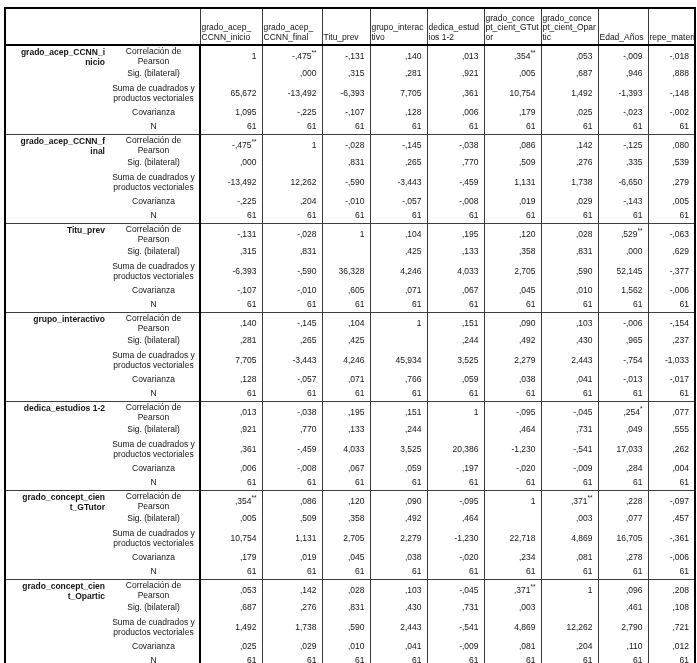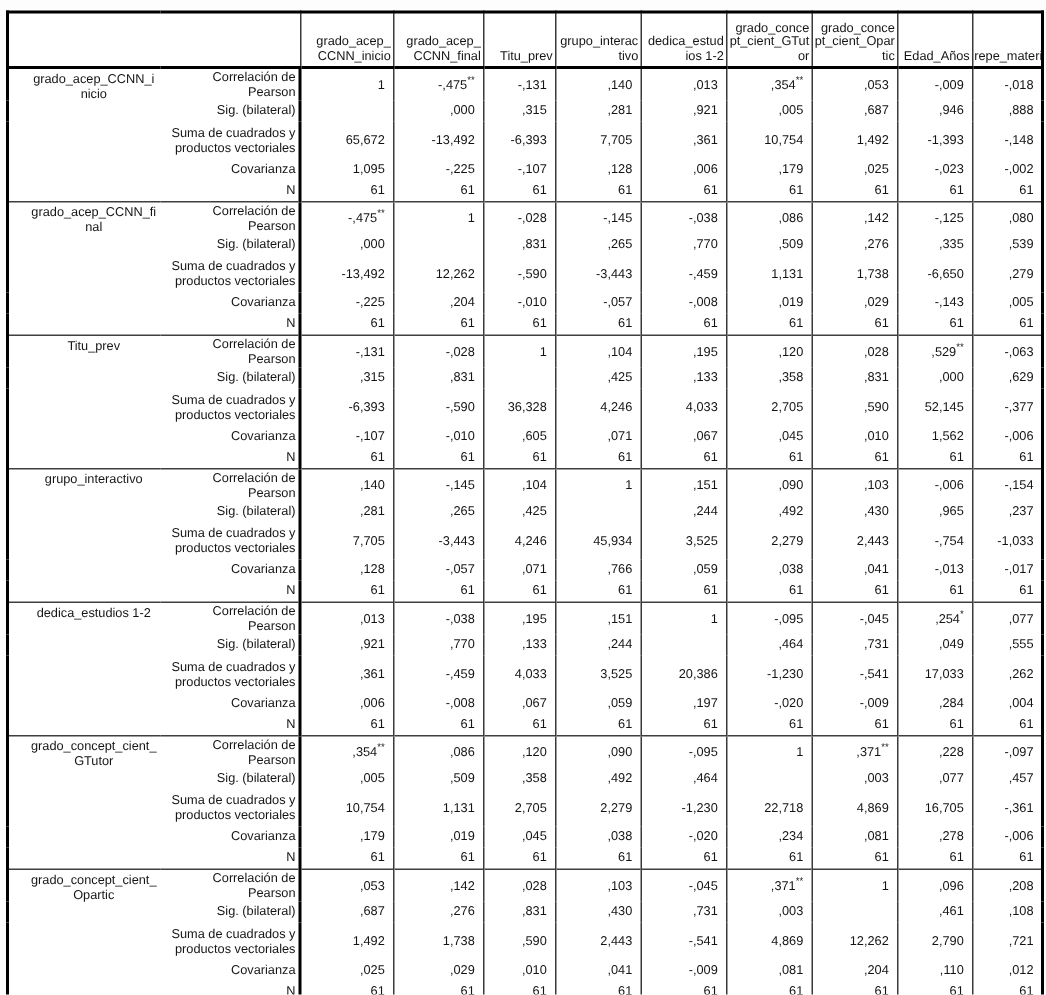--- a/index.html
+++ b/index.html
@@ -22,47 +22,47 @@
   col.c-d2{width:48px;}
   col.c-d3{width:57px;}
   col.c-d4{width:57px;}
   col.c-d5{width:57px;}
   col.c-d6{width:57px;}
   col.c-d7{width:50px;}
   col.c-d8{width:47px;}
   thead th{
     font-weight:normal;
     vertical-align:bottom;
-    text-align:right;
+    text-align:left;
     white-space:pre-line;
     padding:3px 1px 2px 1px;
     border-bottom:2px solid #000;
     height:30px;
     margin-top:47px;
   }
   thead th.corner{border-right:none;}
   th,td{overflow:hidden;}
   td.val{
     text-align:right;
     vertical-align:middle;
     padding:1px 5px 1px 1px;
     border-left:1px solid #3a3a3a;
   }
   td.val.firstdata, thead th.firstdata{border-left:2px solid #000;}
   thead th.datacol{border-left:1px solid #3a3a3a;}
   th.rowlabel{
-    font-weight:normal;
-    text-align:center;
+    font-weight:bold;
+    text-align:right;
     vertical-align:top;
     padding:2px 2px 1px 14px;
     word-break:break-all;
     line-height:9.5px;
   }
   td.statlabel{
-    text-align:right;
+    text-align:center;
     vertical-align:middle;
     padding:1px 2px 1px 3px;
     line-height:9.5px;
   }
   tr.block-start th, tr.block-start td{border-top:1.2px solid #3f3f3f;}
   tr.r-pearson td, tr.r-sig td, tr.r-cov td, tr.r-n td{height:12px;}
   tr.r-suma td{height:23px;}
   sup.sig-ast{
     font-size:6.5px;
     line-height:0;

